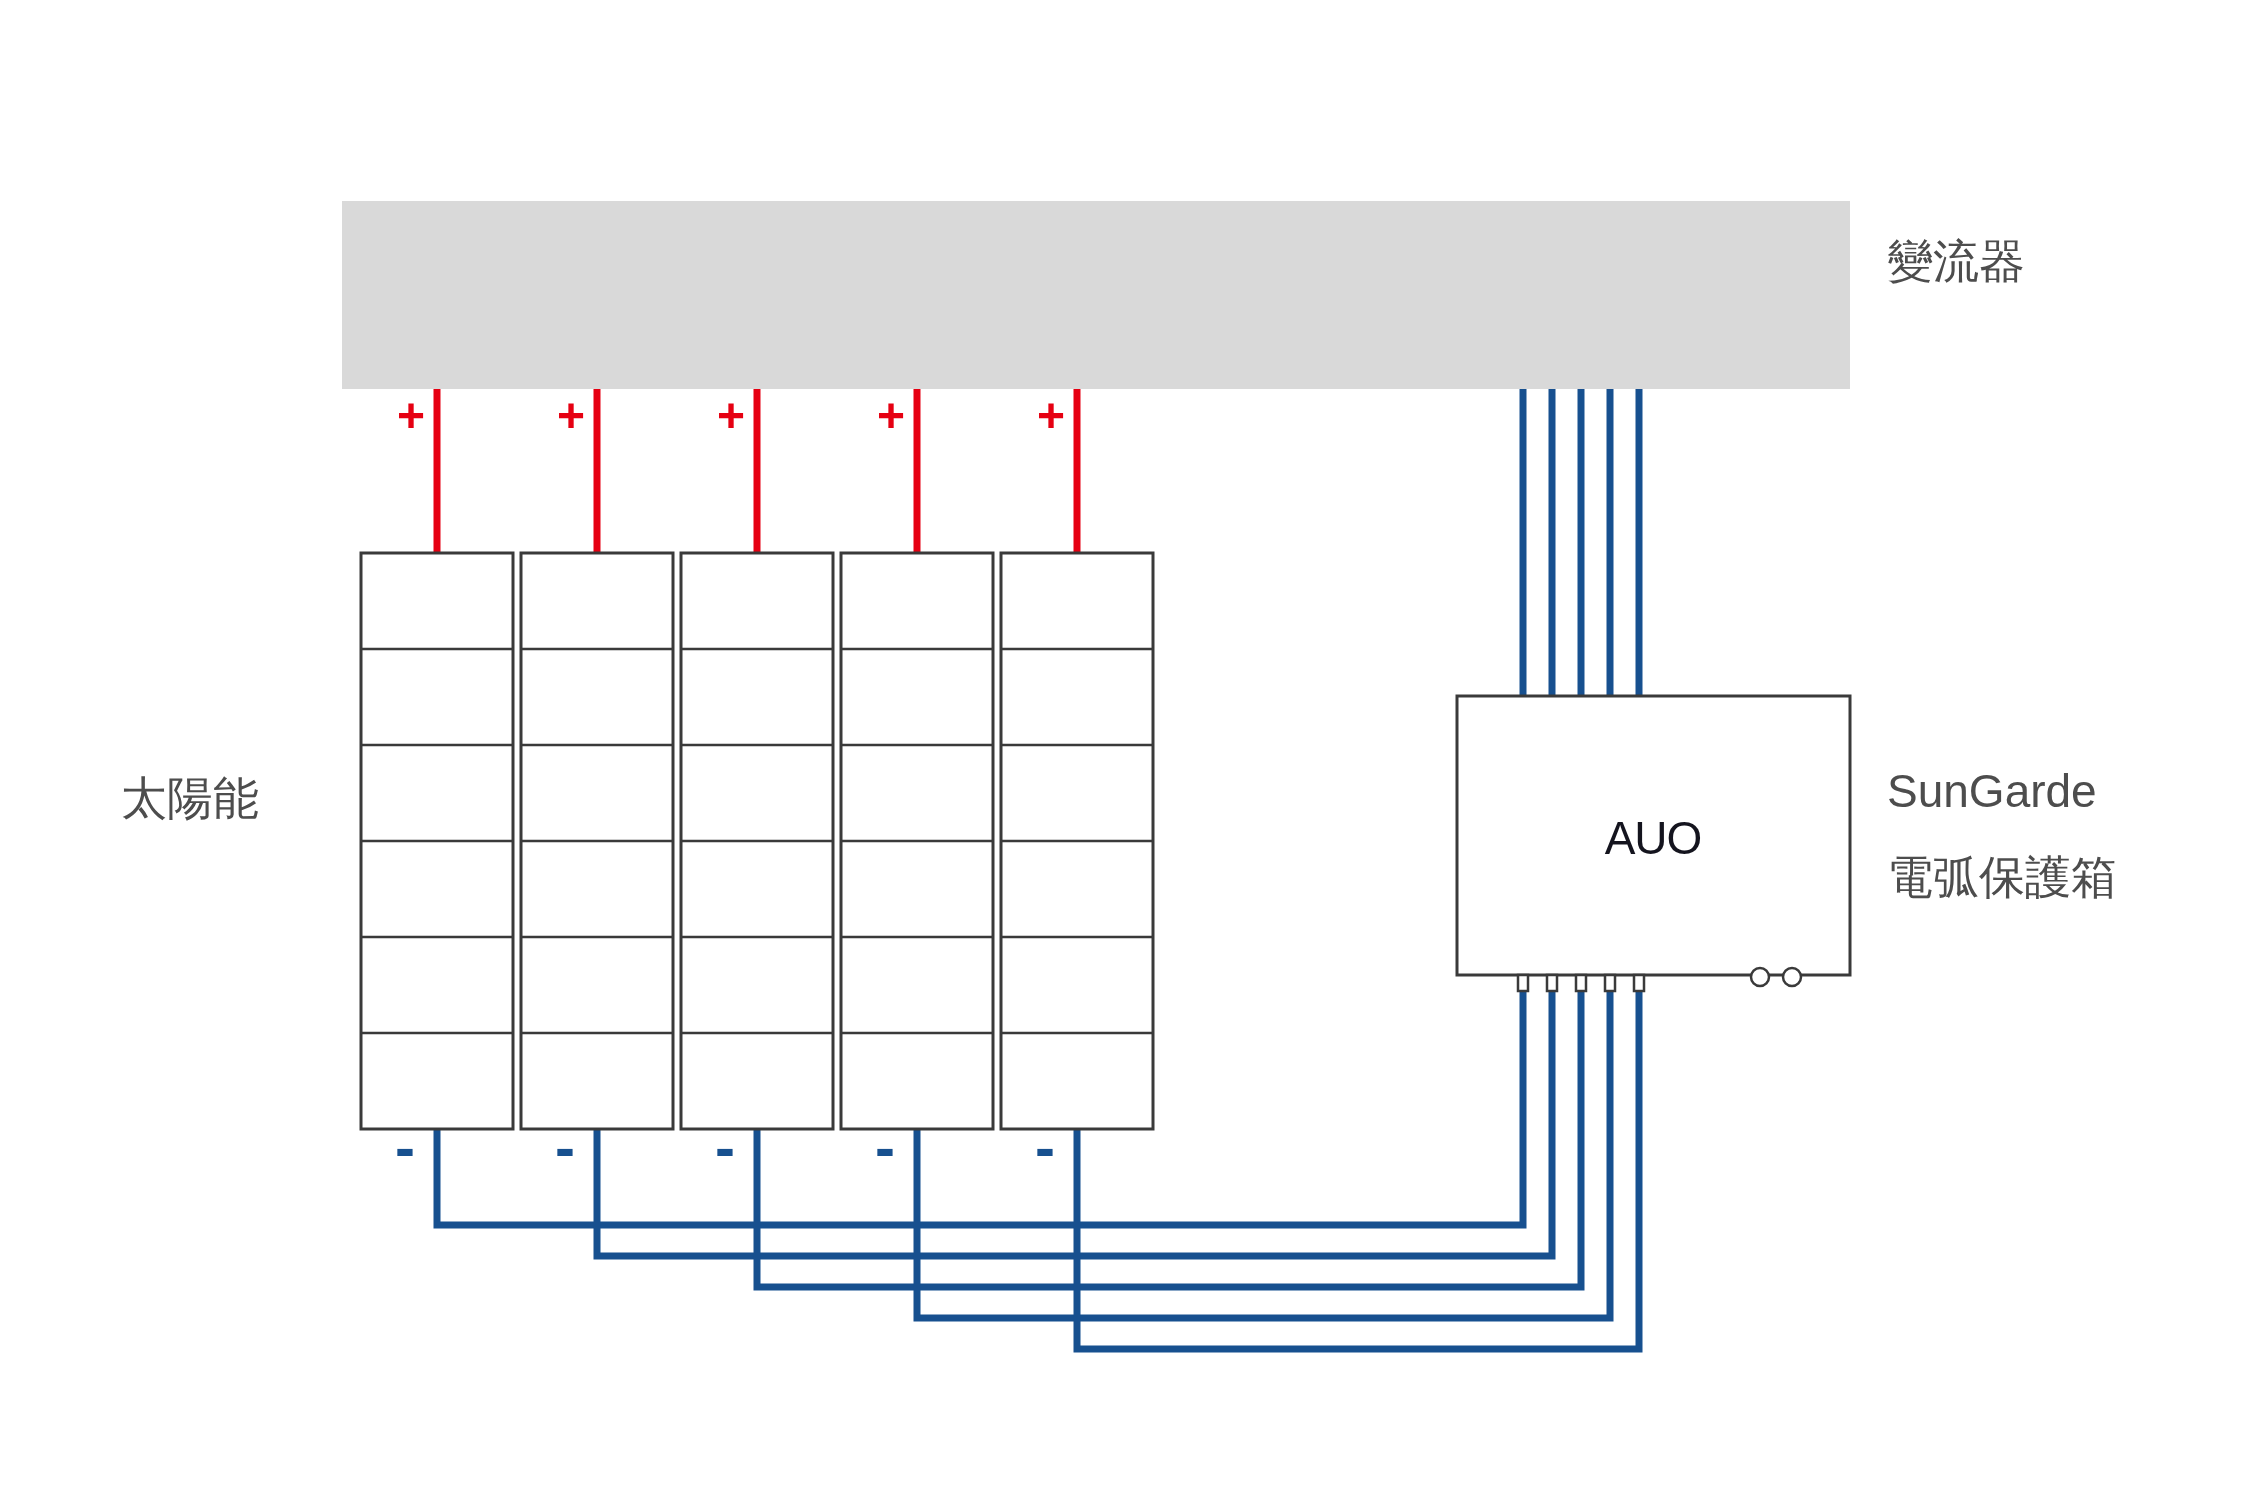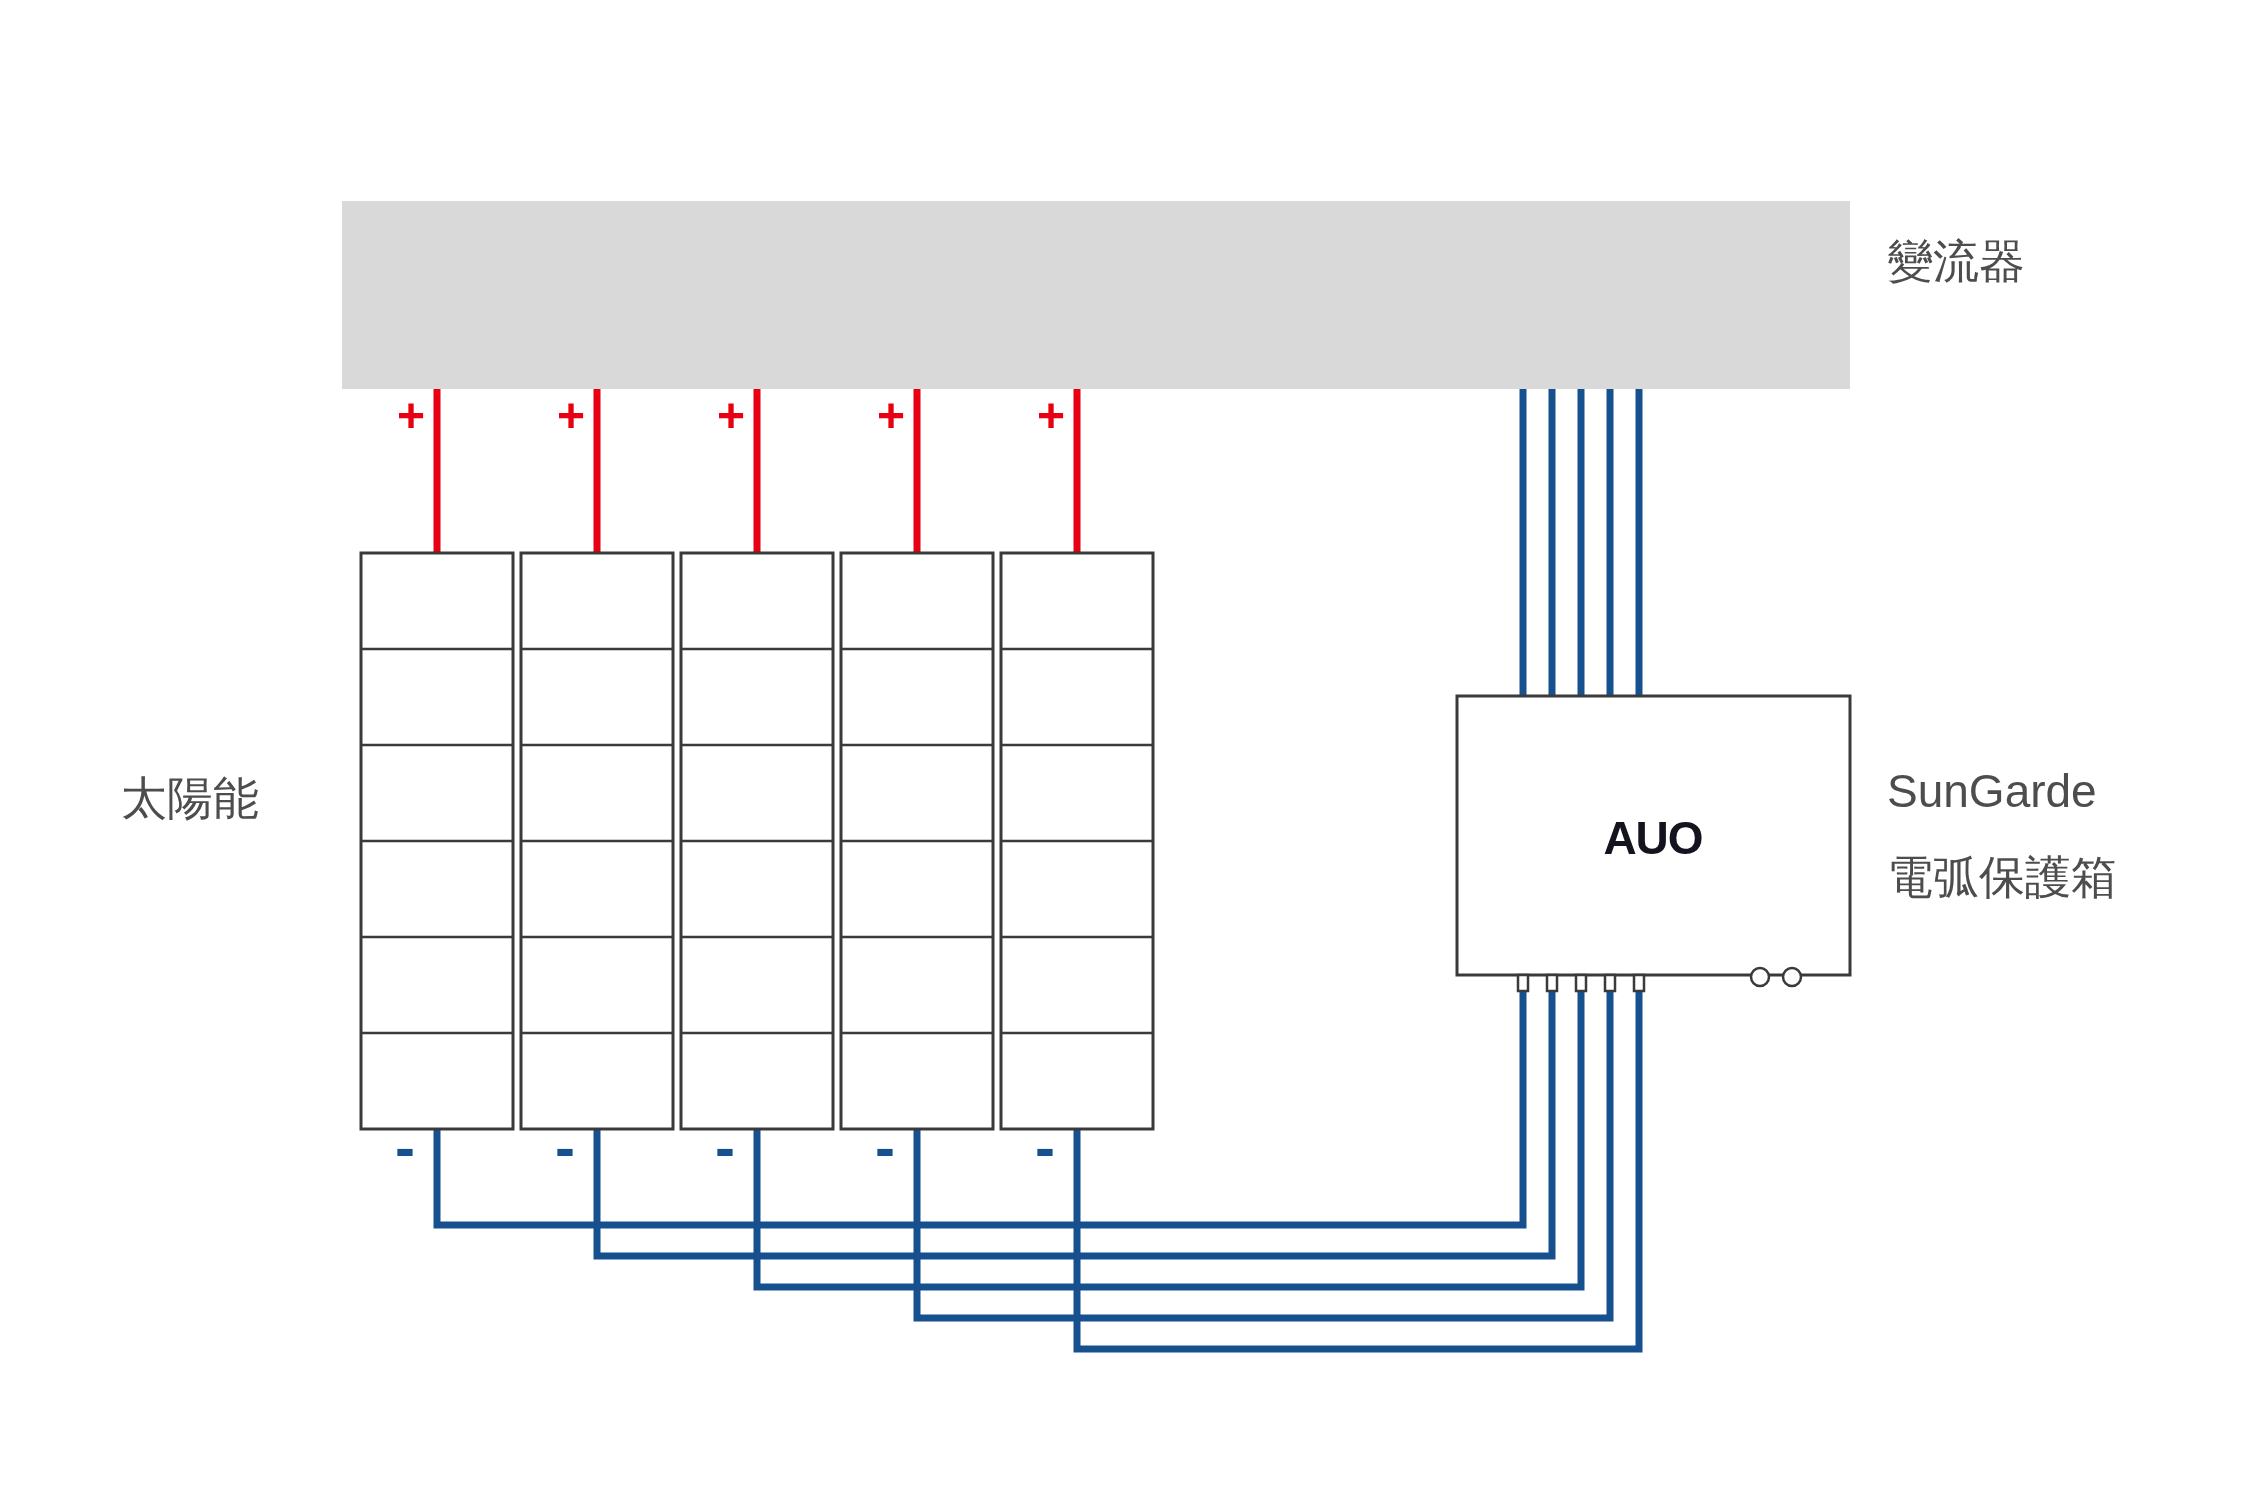--- a/index.html
+++ b/index.html
@@ -32,21 +32,21 @@
     color: var(--text_gray, #4d4d4d);
     font-size: 46px;
     line-height: 86px;
     white-space: nowrap;
   }
   .label-left  { text-align: center; }
   .logo {
     position: absolute;
     color: var(--logo_dark, #14141e);
     font-size: 46px;
-    font-weight: 700;
+    font-weight: 400;
     letter-spacing: -1px;
     transform: translate(-50%, -50%);
   }
 </style>
 </head>
 <body>
 
 <div class="stage">
 
   <svg class="diagram-svg" viewBox="0 0 2251 1501" xmlns="http://www.w3.org/2000/svg">

